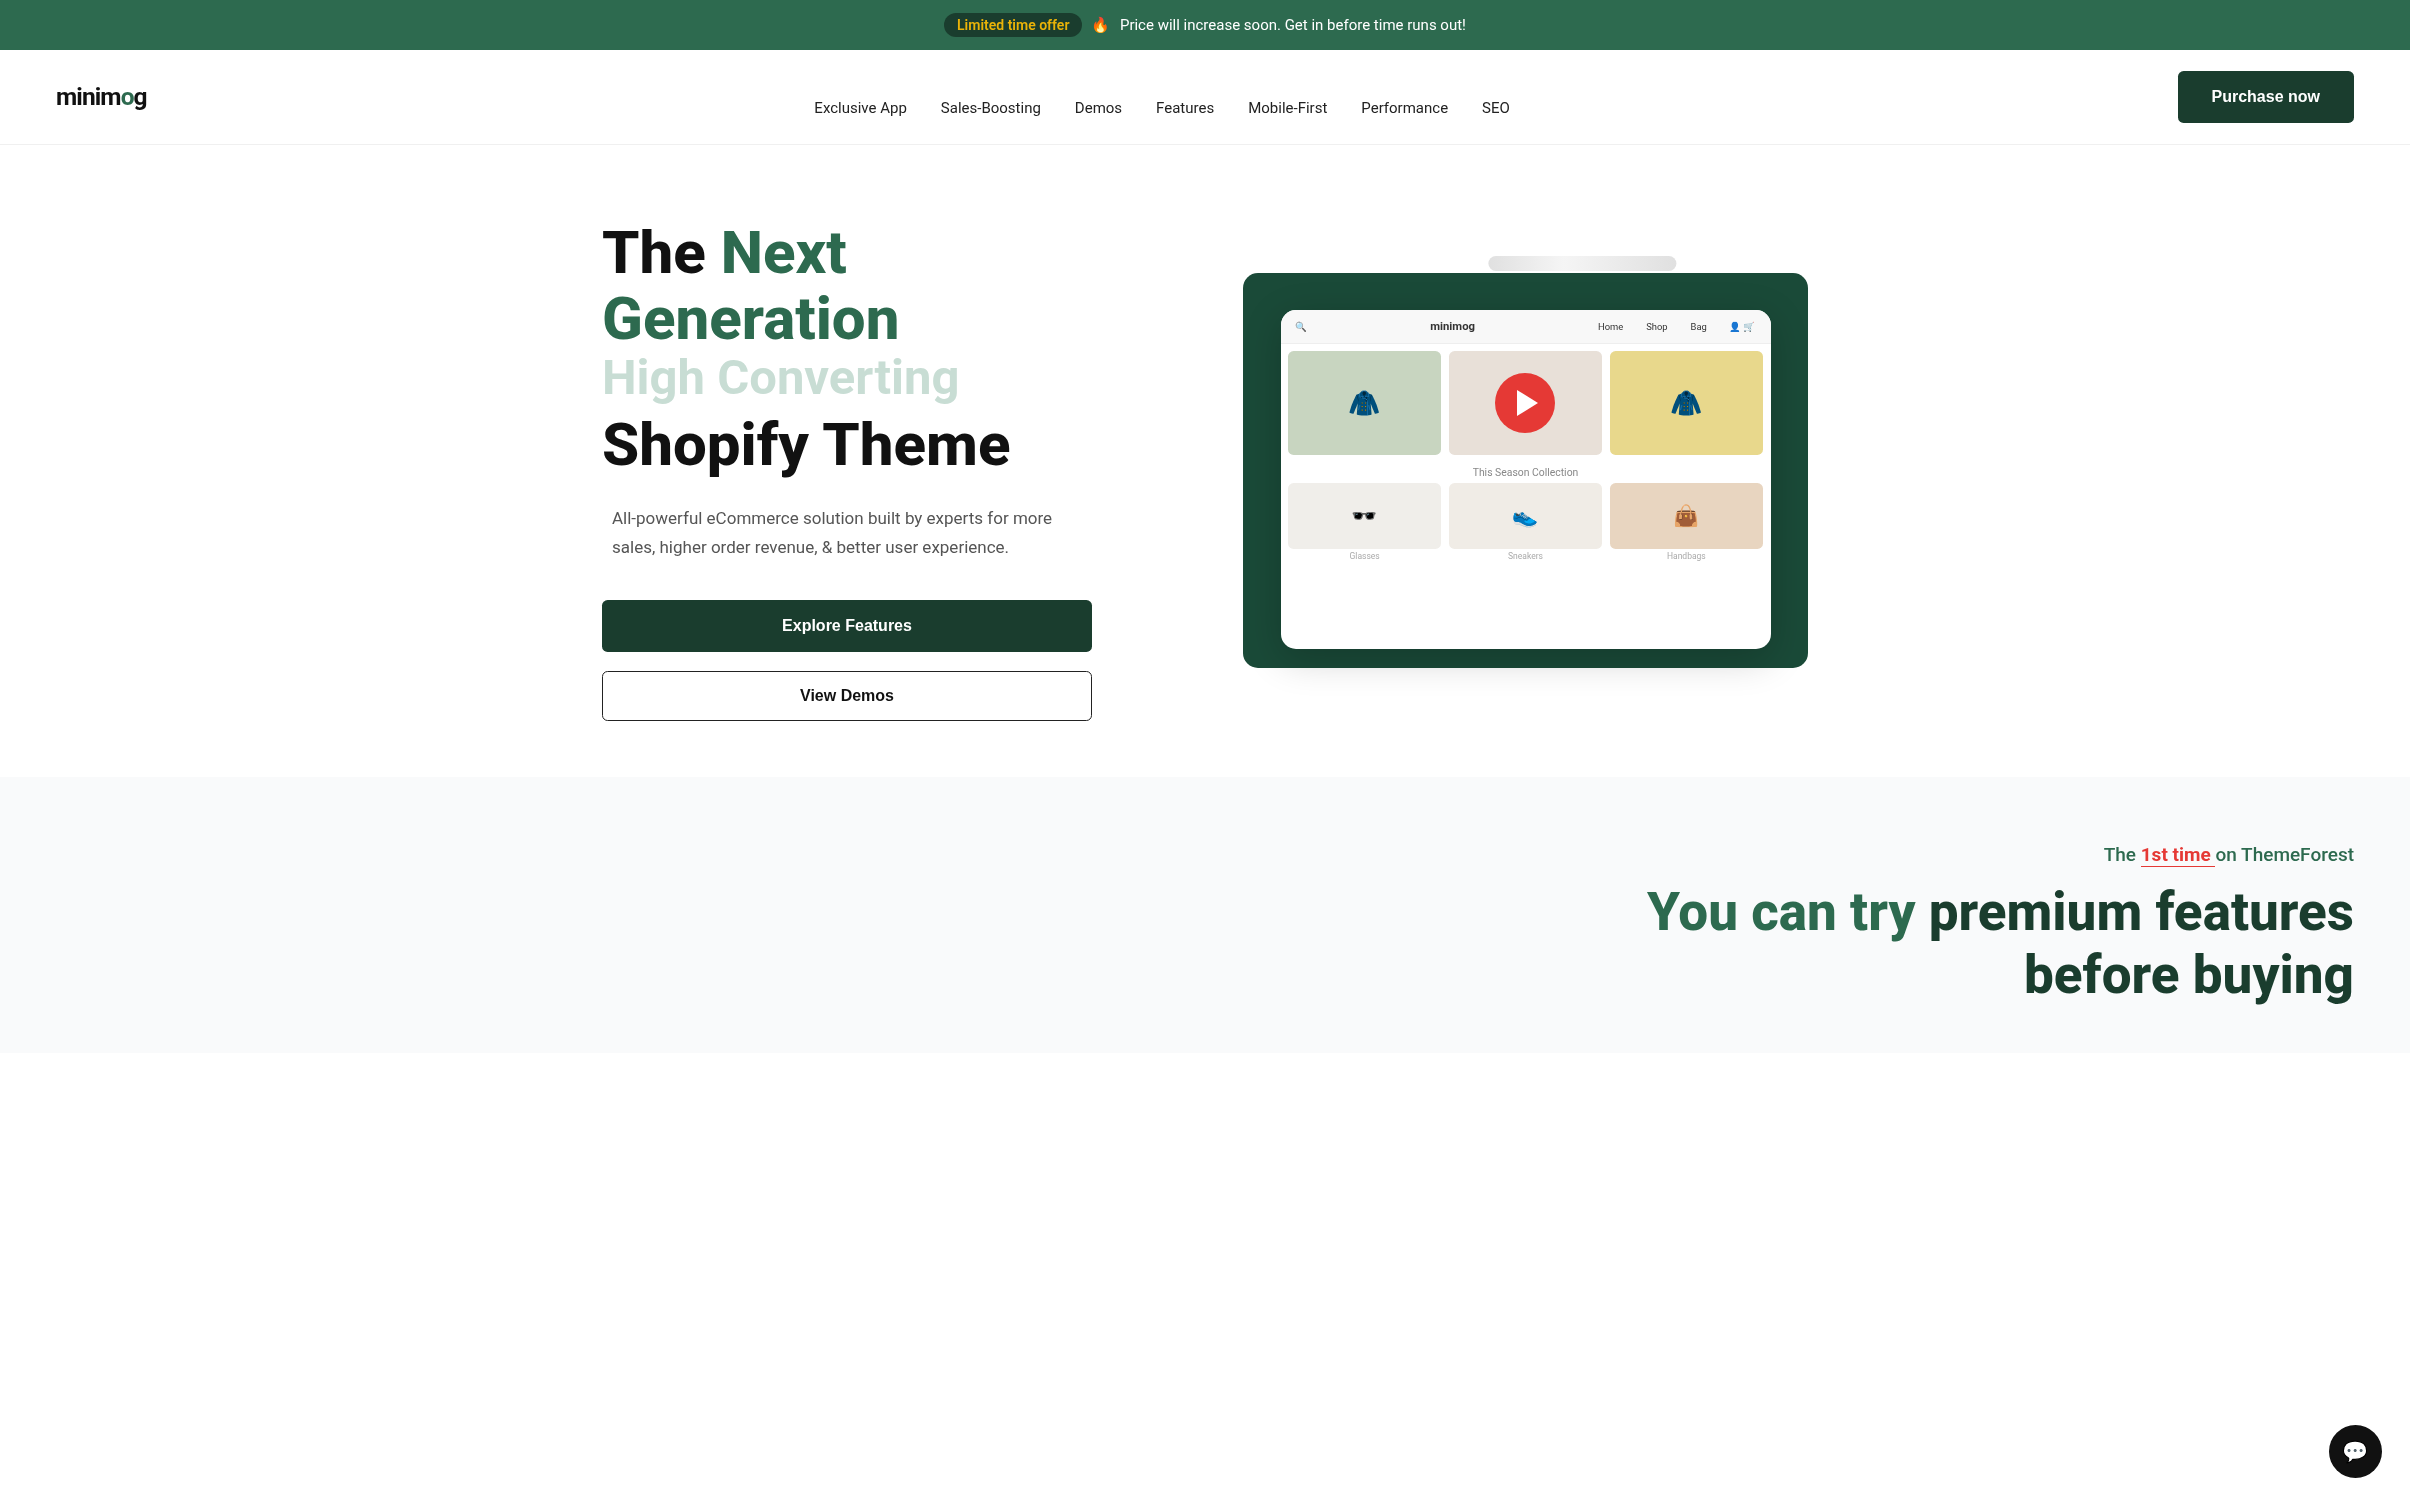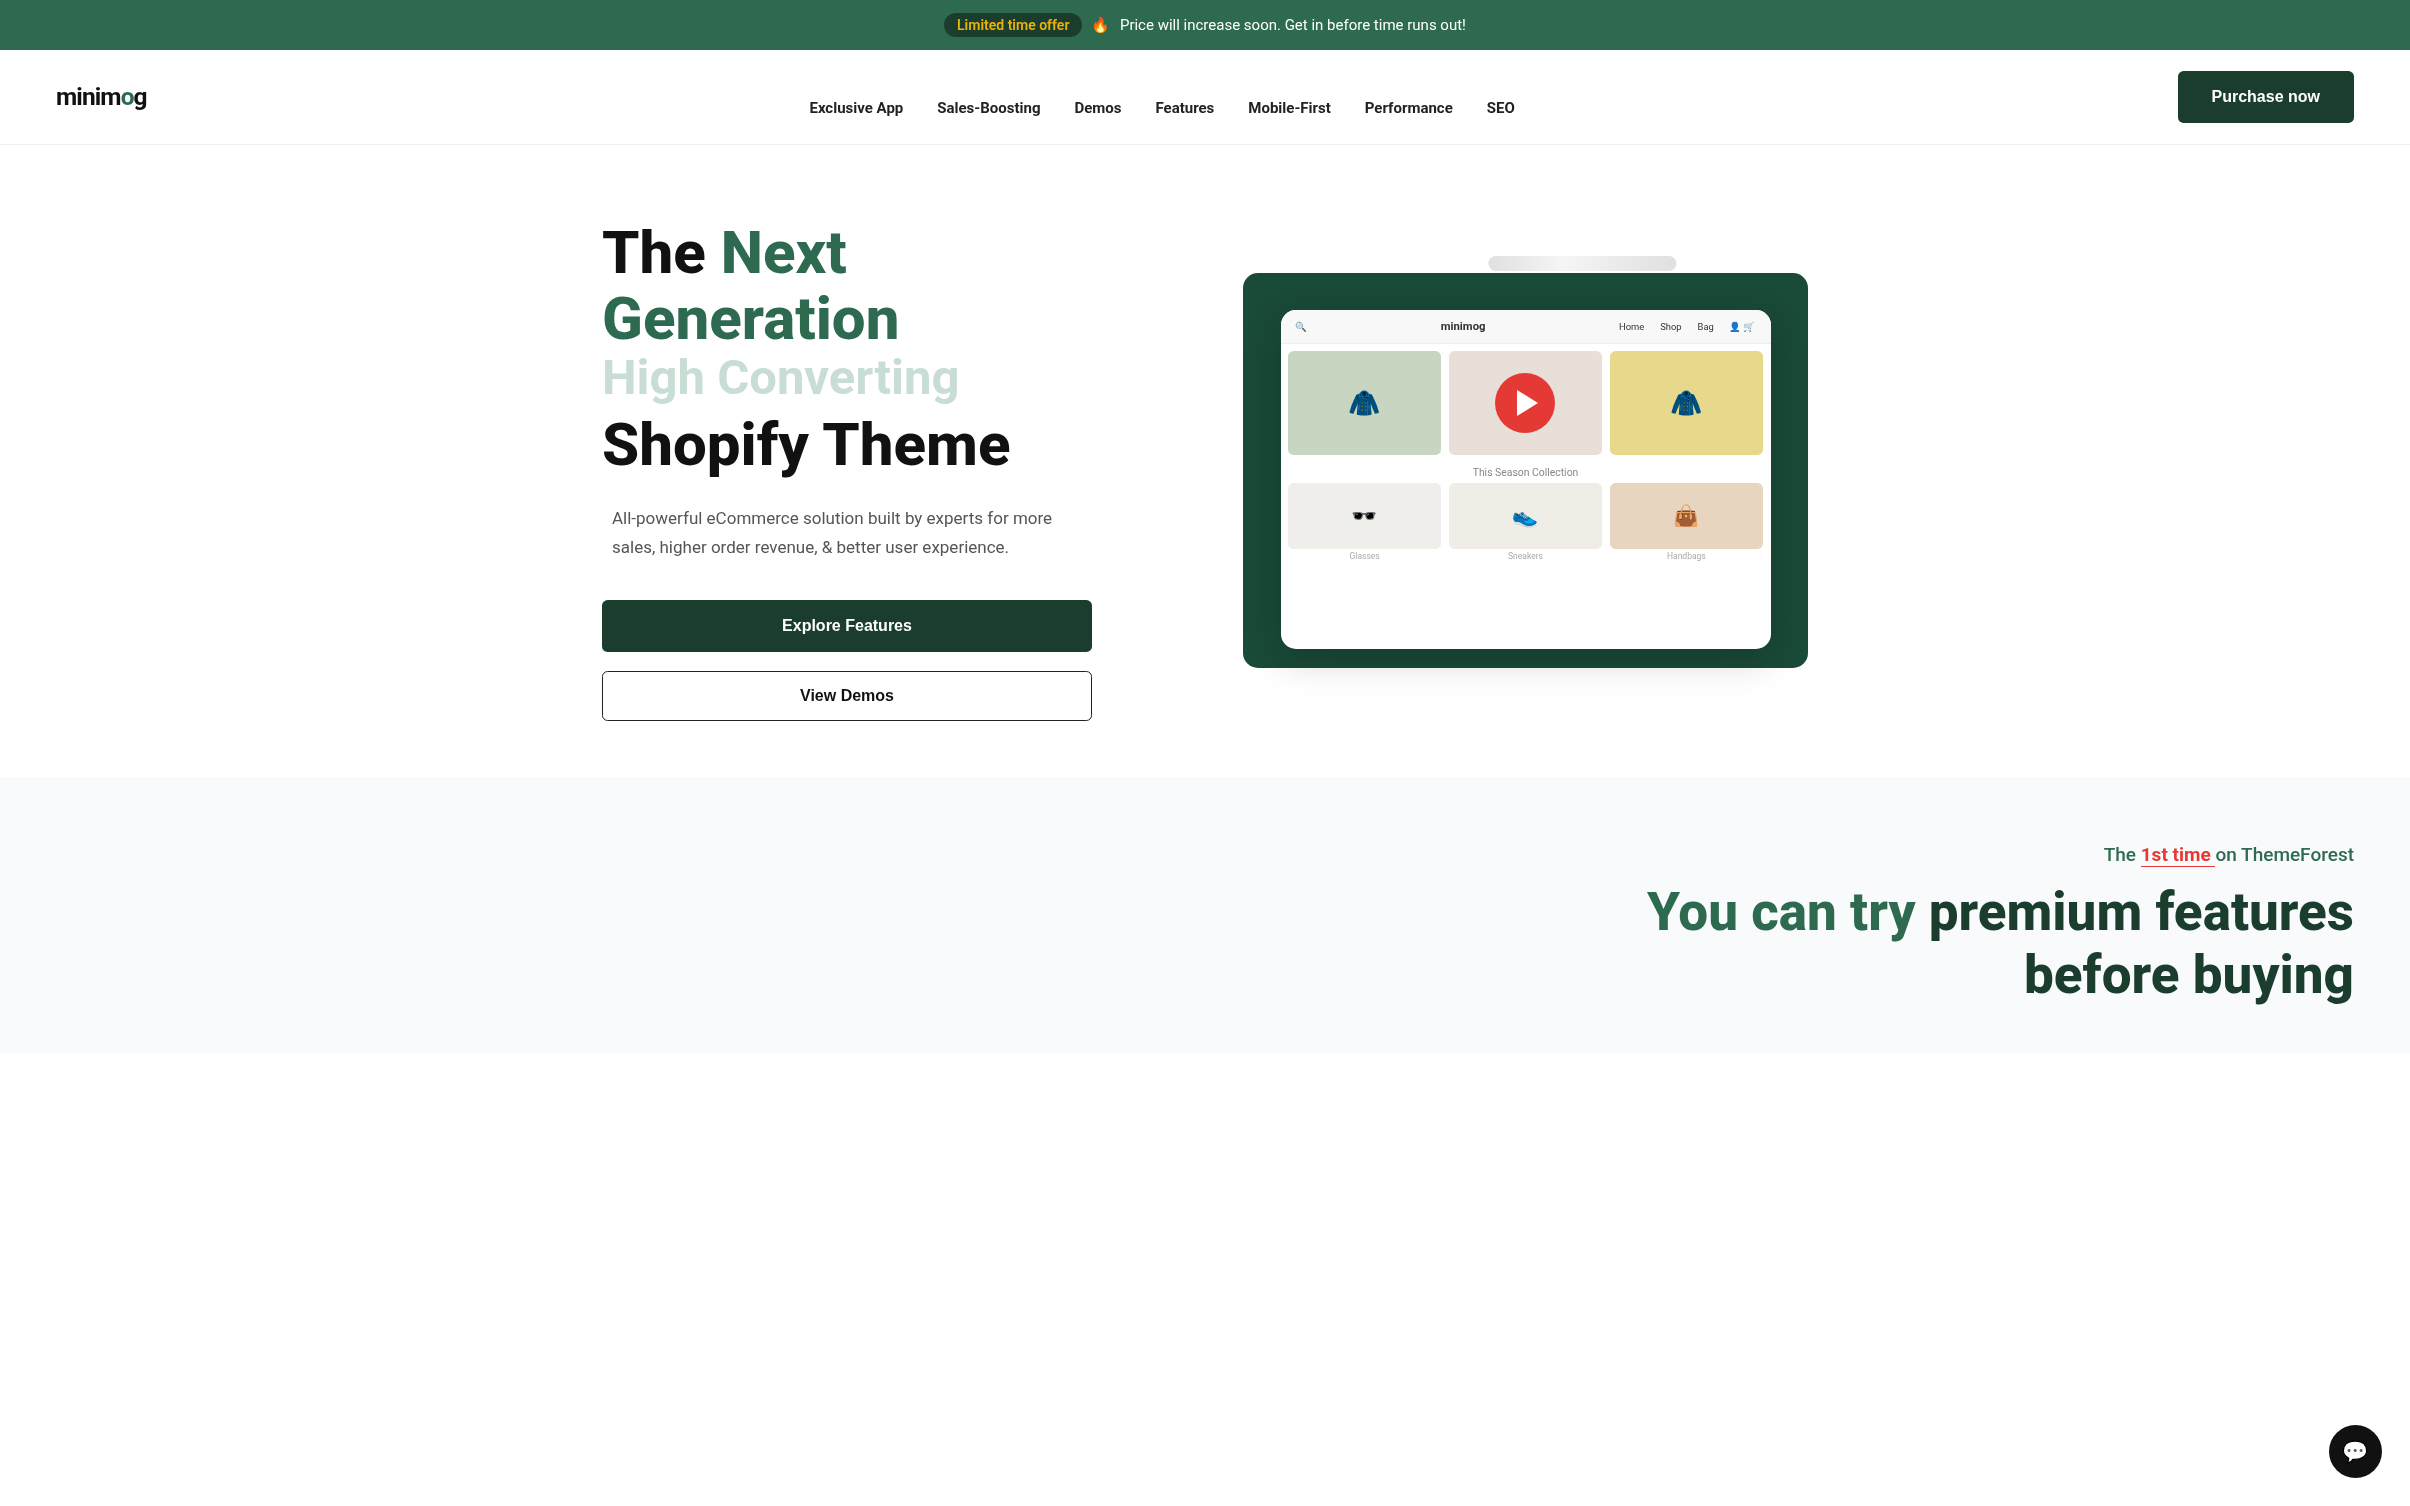--- a/index.html
+++ b/index.html
@@ -41,21 +41,21 @@
       font-weight: 700;
       color: #111;
       letter-spacing: -0.9px;
     }
     .logo span { color: #2d6a4f; }
     nav { display: flex; align-items: center; gap: 34px; }
     nav a {
       text-decoration: none;
       color: #222;
       font-size: 15px;
-      font-weight: 700;
+      font-weight: 400;
       cursor: pointer;
       margin-top: 23px;
     }
     .purchase-btn {
       background-color: #1a3d2e;
       color: #fff;
       border: none;
       border-radius: 5.6px;
       padding: 17px 34px;
       font-size: 16px;
@@ -155,21 +155,21 @@
       display: flex;
       align-items: center;
       padding: 0 15px;
       border-bottom: 0.9px solid #eee;
       font-size: 10.4px;
       color: #999;
       justify-content: space-between;
     }
     .tablet-nav-mini {
       display: flex;
-      gap: 16px;
+      gap: 23px;
       font-size: 9.4px;
       color: #333;
       align-items: center;
     }
     .tablet-content {
       display: grid;
       grid-template-columns: 1fr 1fr 1fr;
       gap: 7.5px;
       padding: 7.5px;
     }

